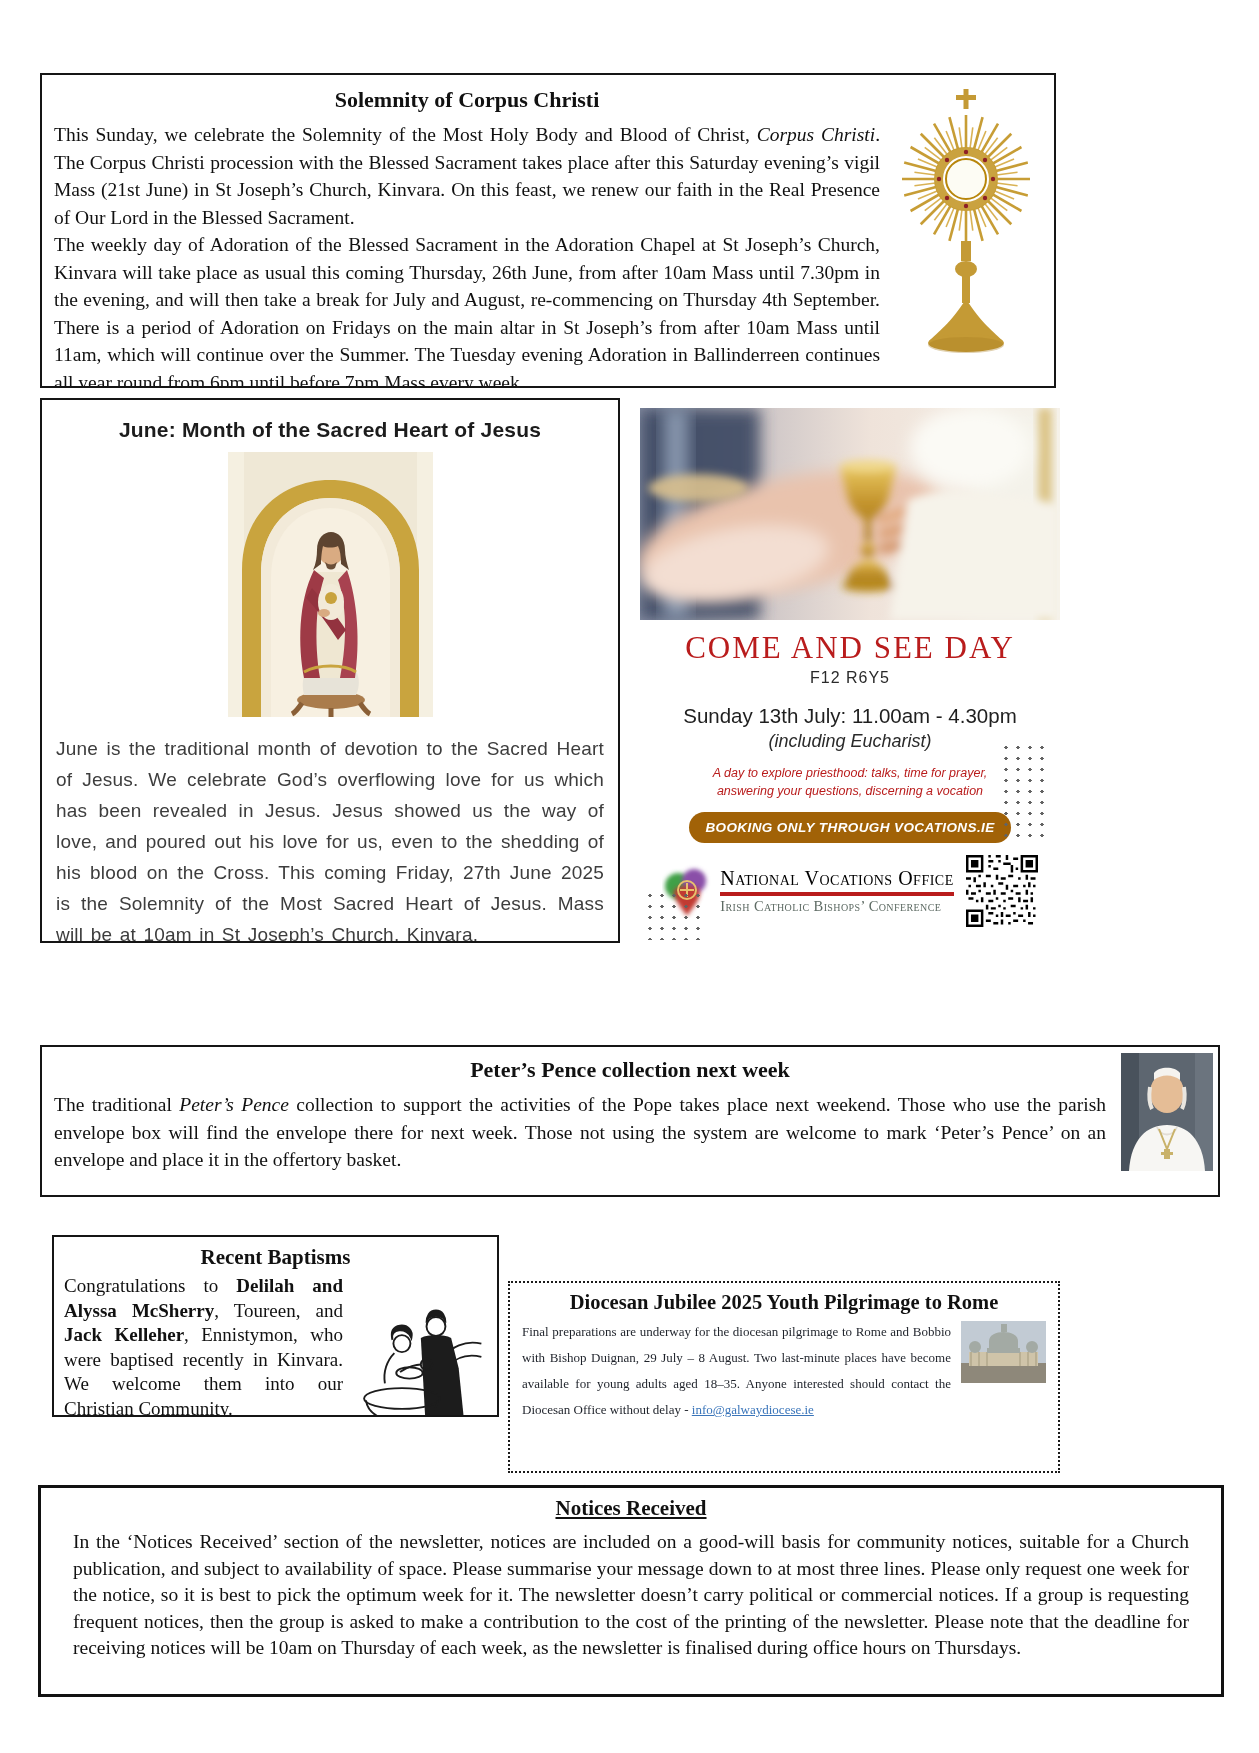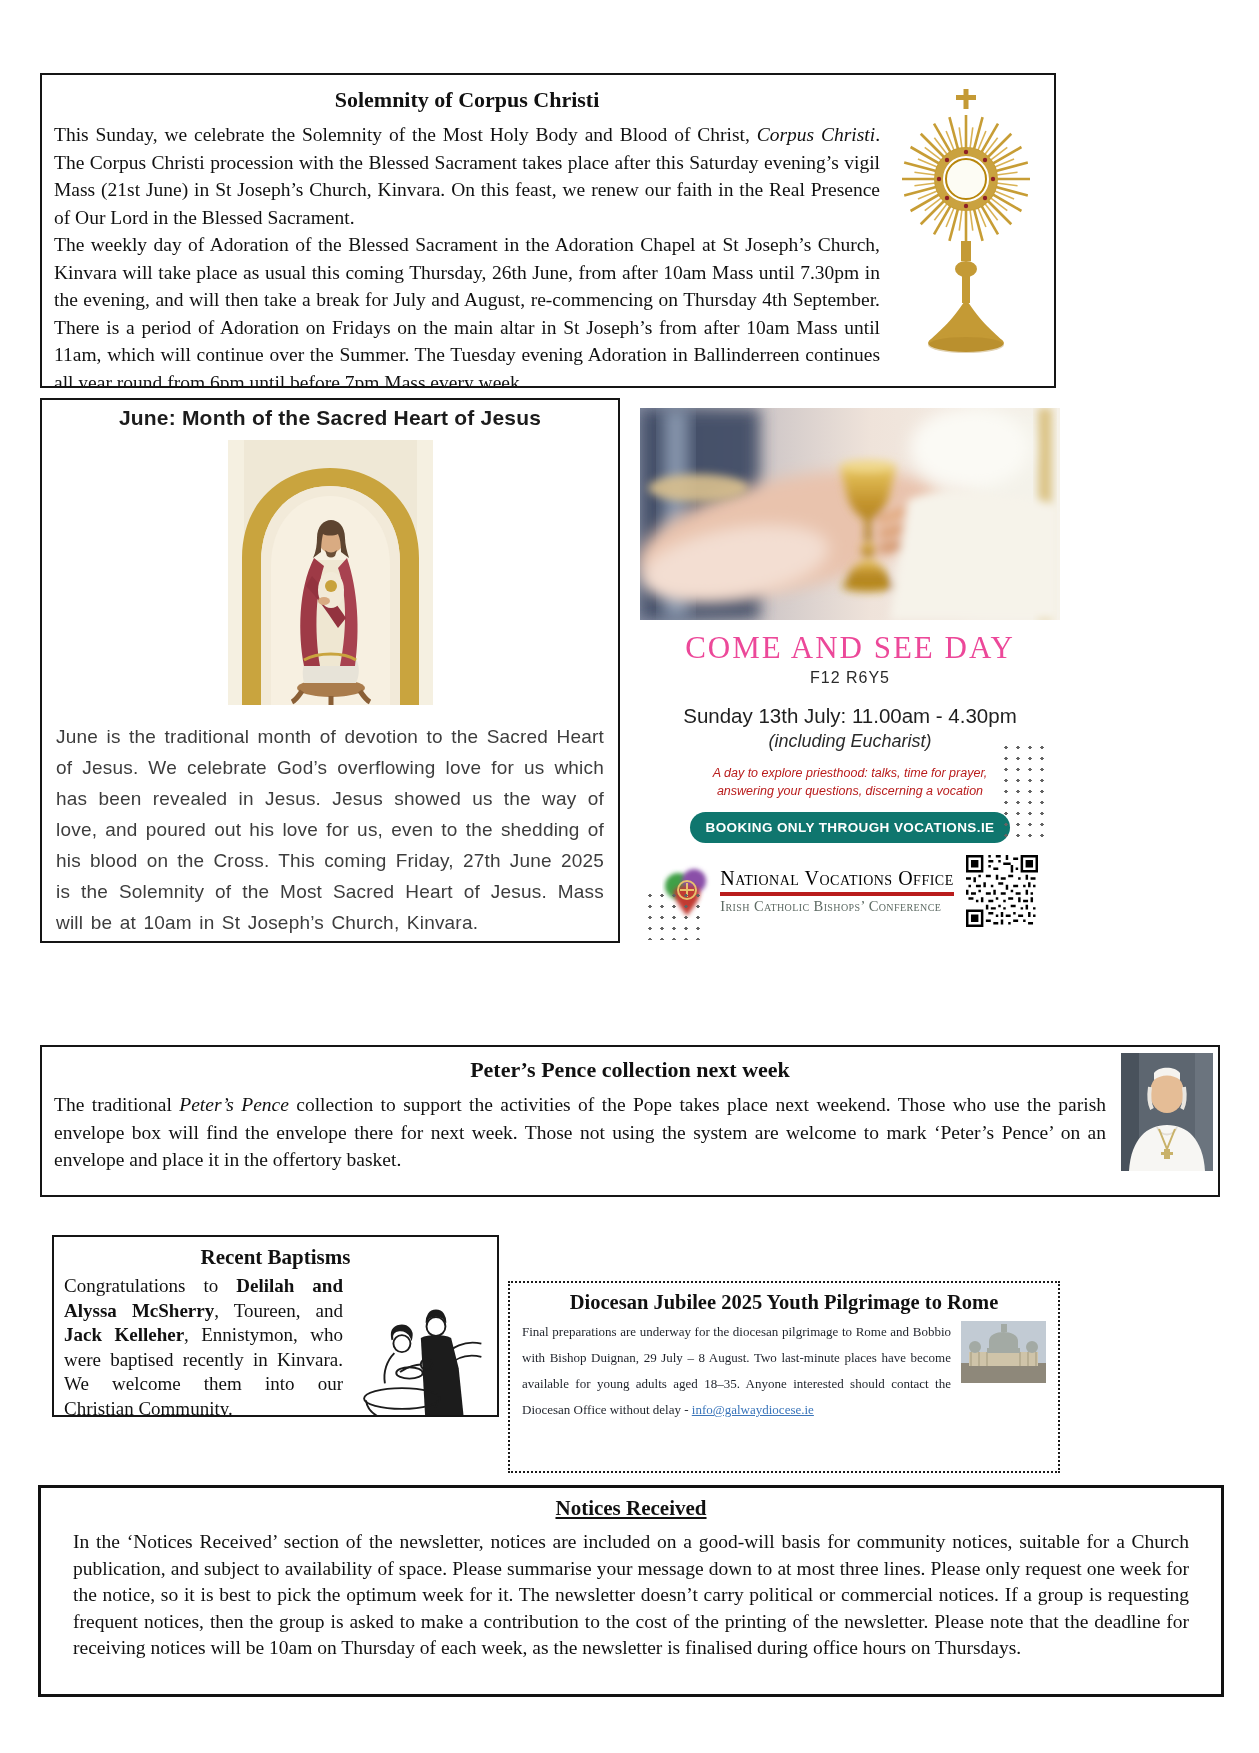--- a/index.html
+++ b/index.html
@@ -7,21 +7,21 @@
         font-family:"Liberation Serif", serif;color:#111;}
   .box{position:absolute;background:#fff;box-sizing:border-box;}
   .bordered{border:2px solid #151515;}
   .serif-title{font-weight:bold;text-align:center;font-size:22px;margin:4px 0 8px 0;}
   .jtext{text-align:justify;font-size:19.5px;line-height:27.5px;}
   
   .corpus{left:40px;top:68px;width:1016px;height:315px;padding:8px 12px;display:flex;gap:10px;overflow:hidden;}
   .corpus-text{flex:1;}
   .corpus-img{width:152px;display:flex;align-items:flex-start;justify-content:center;}
   
-  .sacred{left:40px;top:393px;width:580px;height:545px;padding:4px 14px;overflow:hidden;}
+  .sacred{left:40px;top:393px;width:580px;height:545px;padding:16px 14px;overflow:hidden;}
   .sacred-title{font-family:"Liberation Sans", sans-serif;font-weight:bold;font-size:21px;text-align:center;margin:2px 0 10px 0;color:#1c1c1c;letter-spacing:.2px;}
   .sacred-img{display:block;margin:0 auto;}
   .sacred-body{margin-top:16px;text-align:justify;font-family:"Liberation Sans", sans-serif;
                font-size:19px;line-height:31px;color:#3d3d3d;letter-spacing:.2px;word-spacing:2px;}
   
   .poster{left:640px;top:403px;width:420px;height:536px;font-family:"Liberation Sans", sans-serif;overflow:visible;}
   .poster-photo{width:420px;height:212px;display:block;}
   .cas-title{text-align:center;font-family:"Liberation Serif", serif;font-size:31px;letter-spacing:2px;margin-top:10px;color:#9e5c49;}
   .cas-venue{text-align:center;font-size:22px;color:#1f1f1f;margin-top:18px;letter-spacing:.5px;}
   .cas-eircode{text-align:center;font-size:16px;color:#2a2a2a;margin-top:3px;letter-spacing:1px;}
@@ -191,30 +191,30 @@
         <ellipse cx="228" cy="58" rx="28" ry="6" fill="#f0d98c"></ellipse>
         <circle cx="228" cy="142" r="7" fill="url(#goldc)"></circle>
         <path d="M206 176 c0 -14 14 -22 19 -24 h6 c5 2 19 10 19 24 Z" fill="url(#goldc)"></path>
         <ellipse cx="228" cy="178" rx="26" ry="6" fill="#b8891f"></ellipse>
         <rect x="236" y="108" width="34" height="10" rx="5" fill="#e3ad85" transform="rotate(-18 236 108)"></rect>
         <rect x="238" y="122" width="38" height="10" rx="5" fill="#dda47c" transform="rotate(-14 238 122)"></rect>
         <rect x="238" y="136" width="36" height="10" rx="5" fill="#d69c74" transform="rotate(-10 238 136)"></rect>
         <path d="M268 92 C300 78 330 80 420 96 L420 212 L250 212 Z" fill="#f6f3ea"></path>
       </g>
     </svg>
-    <div class="cas-title" style="color: #ec4899;">COME AND SEE DAY</div>
+    <div class="cas-title" style="color: #b91c1c;">COME AND SEE DAY</div>
     <div class="cas-eircode">F12 R6Y5</div>
     <div class="cas-datetime">Sunday 13th July: 11.00am - 4.30pm</div>
     <div class="cas-note">(including Eucharist)</div>
     <div class="cas-tagline" style="color: #b91c1c;">
       <span>A day to explore priesthood: talks, time for prayer,</span><br>
       <span>answering your questions, discerning a vocation</span>
     </div>
     <div class="cas-btn-row">
-      <span class="cas-btn" style="background: #0f766e;">BOOKING ONLY THROUGH VOCATIONS.IE</span>
+      <span class="cas-btn" style="background: #a16207; font-style: italic;">BOOKING ONLY THROUGH VOCATIONS.IE</span>
     </div>
     <div class="cas-org-row">
       <svg width="50" height="54" viewBox="0 0 50 54" role="img">
         <defs>
             <filter id="nb" x="-40%" y="-40%" width="180%" height="180%">
               <feGaussianBlur stdDeviation="2.2"></feGaussianBlur>
             </filter>
           </defs>
         <circle cx="16" cy="22" r="13" fill="#3fa047" filter="url(#nb)"></circle>
         <circle cx="32" cy="17" r="12" fill="#8a4fa8" filter="url(#nb)"></circle>

